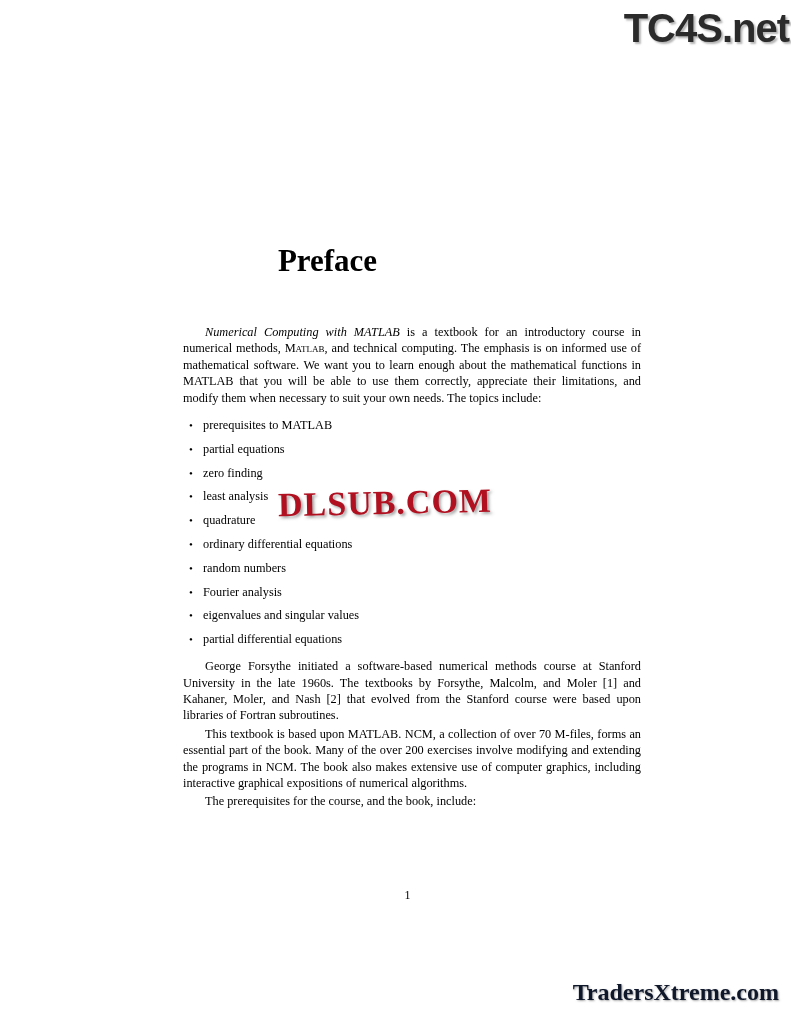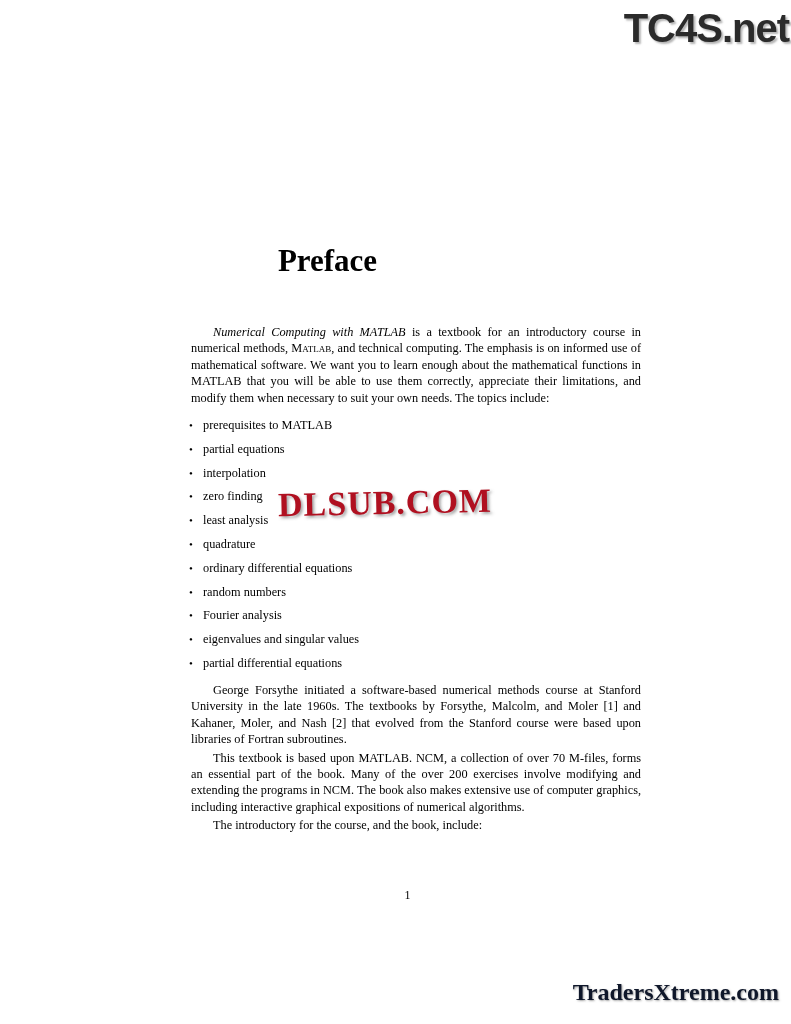--- a/index.html
+++ b/index.html
@@ -72,21 +72,21 @@
   .content {
     position: absolute;
     left: 163px;
     top: 324px;
     width: 466px;
     font-size: 12.3px;
     line-height: 16.4px;
     text-align: justify;
   }
   .para {
-    margin: 0 0 2px 16px;
+    margin: 0 0 2px 8px;
     text-indent: 22px;
     text-align: justify;
   }
   .it { font-style: italic; }
   .sc {
     font-variant: small-caps;
   }
   ul.topics {
     list-style: none;
     margin: 12px 0 12px 0;
@@ -124,34 +124,33 @@
 
   <div class="title">Preface</div>
 
   <div class="content">
 
     <p class="para"><span class="it">Numerical Computing with MATLAB</span><span> is a textbook for an introductory course in numerical methods, </span><span class="sc">Matlab</span><span>, and technical computing. The emphasis is on informed use of mathematical software. We want you to learn enough about the mathematical functions in MATLAB that you will be able to use them correctly, appreciate their limitations, and modify them when necessary to suit your own needs. The topics include:</span></p>
 
     <ul class="topics">
       <li>prerequisites to MATLAB</li>
       <li>partial equations</li>
-      <li>interpolation</li>
       <li>zero finding</li>
       <li>least analysis</li>
       <li>quadrature</li>
       <li>ordinary differential equations</li>
       <li>random numbers</li>
       <li>Fourier analysis</li>
       <li>eigenvalues and singular values</li>
       <li>partial differential equations</li>
     </ul>
 
     <p class="para">George Forsythe initiated a software-based numerical methods course at Stanford University in the late 1960s. The textbooks by Forsythe, Malcolm, and Moler [1] and Kahaner, Moler, and Nash [2] that evolved from the Stanford course were based upon libraries of Fortran subroutines.</p>
     <p class="para">This textbook is based upon MATLAB. NCM, a collection of over 70 M-files, forms an essential part of the book. Many of the over 200 exercises involve modifying and extending the programs in NCM. The book also makes extensive use of computer graphics, including interactive graphical expositions of numerical algorithms.</p>
-    <p class="para">The introductory for the course, and the book, include:</p>
+    <p class="para">The prerequisites for the course, and the book, include:</p>
 
   </div>
 
   <div class="pagenum">1</div>
 
   <div class="wm-center">DLSUB.COM</div>
   <div class="wm-bottom">TradersXtreme.com</div>
 
 </div>
 

